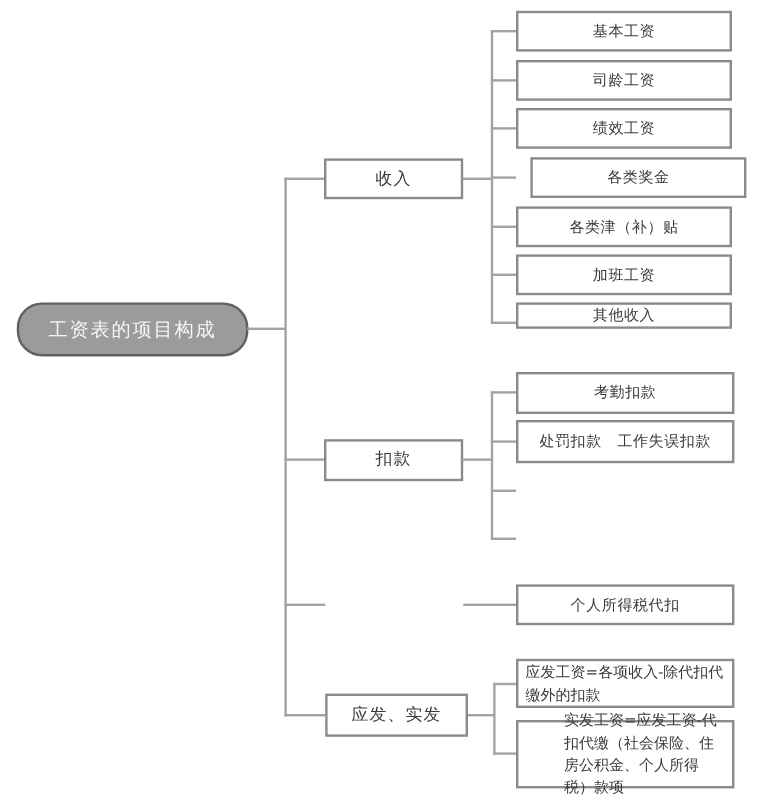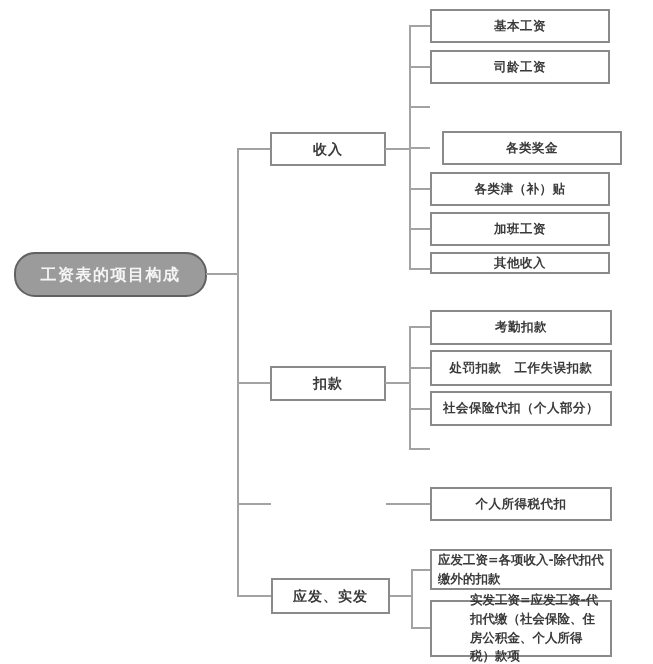--- a/index.html
+++ b/index.html
@@ -17,21 +17,20 @@
     box-sizing: border-box;
     background: #ffffff;
     border: 2px solid #8a8a8a;
     display: flex;
     align-items: center;
     justify-content: center;
     text-align: center;
     font-size: 12.5px;
     line-height: 1.35;
     letter-spacing: 0.5px;
-    font-weight: bold;
   }
   .root-node {
     background: #9b9b9b;
     border: 2px solid #616161;
     border-radius: 9px;
     color: #f5f5f5;
     font-size: 16px;
     letter-spacing: 1.5px;
   }
   .branch-node { font-size: 14px; letter-spacing: 1px; }
@@ -58,28 +57,28 @@
 
   <div class="node branch-node" style="left:270px; top:132px; width:116px; height:34px;">收入</div>
 
   <div class="node branch-node" style="left:270px; top:366px; width:116px; height:35px;">扣款</div>
 
 
   <div class="node branch-node" style="left:271px; top:578px; width:119px; height:36px;">应发、实发</div>
 
   <div class="node" style="left:430px; top:9px;  width:180px; height:34px;">基本工资</div>
   <div class="node" style="left:430px; top:50px; width:180px; height:34px;">司龄工资</div>
+  <div class="node" style="left:430px; top:90px; width:180px; height:34px;">绩效工资</div>
   <div class="node" style="left:430px; top:131px; width:180px; height:34px;margin-left:12px;">各类奖金</div>
   <div class="node" style="left:430px; top:172px; width:180px; height:34px;">各类津（补）贴</div>
   <div class="node" style="left:430px; top:212px; width:180px; height:34px;">加班工资</div>
   <div class="node" style="left:430px; top:252px; width:180px; height:22px;">其他收入</div>
 
   <div class="node" style="left:430px; top:310px; width:182px; height:35px;">考勤扣款</div>
   <div class="node" style="left:430px; top:350px; width:182px; height:36px;">处罚扣款　工作失误扣款</div>
-  <div class="node" style="left:430px; top:391px; width:182px; height:35px;">社会保险代扣（个人部分）</div>
 
   <div class="node" style="left:430px; top:487px; width:182px; height:34px;">个人所得税代扣</div>
 
   <div class="node leaf-left" style="left:430px; top:549px; width:182px; height:41px;">应发工资=各项收入-除代扣代缴外的扣款</div>
   <div class="node leaf-left" style="left:430px; top:600px; width:182px; height:57px;padding-left:38px;">实发工资=应发工资-代扣代缴（社会保险、住房公积金、个人所得税）款项</div>
 
   <div class="h-line" style="left:206px; top:273px; width:32px;"></div>
   <div class="v-line" style="left:237px; top:148px; height:449px;"></div>
   <div class="h-line" style="left:237px; top:148px; width:33px;"></div>
   <div class="h-line" style="left:237px; top:382px; width:33px;"></div>

